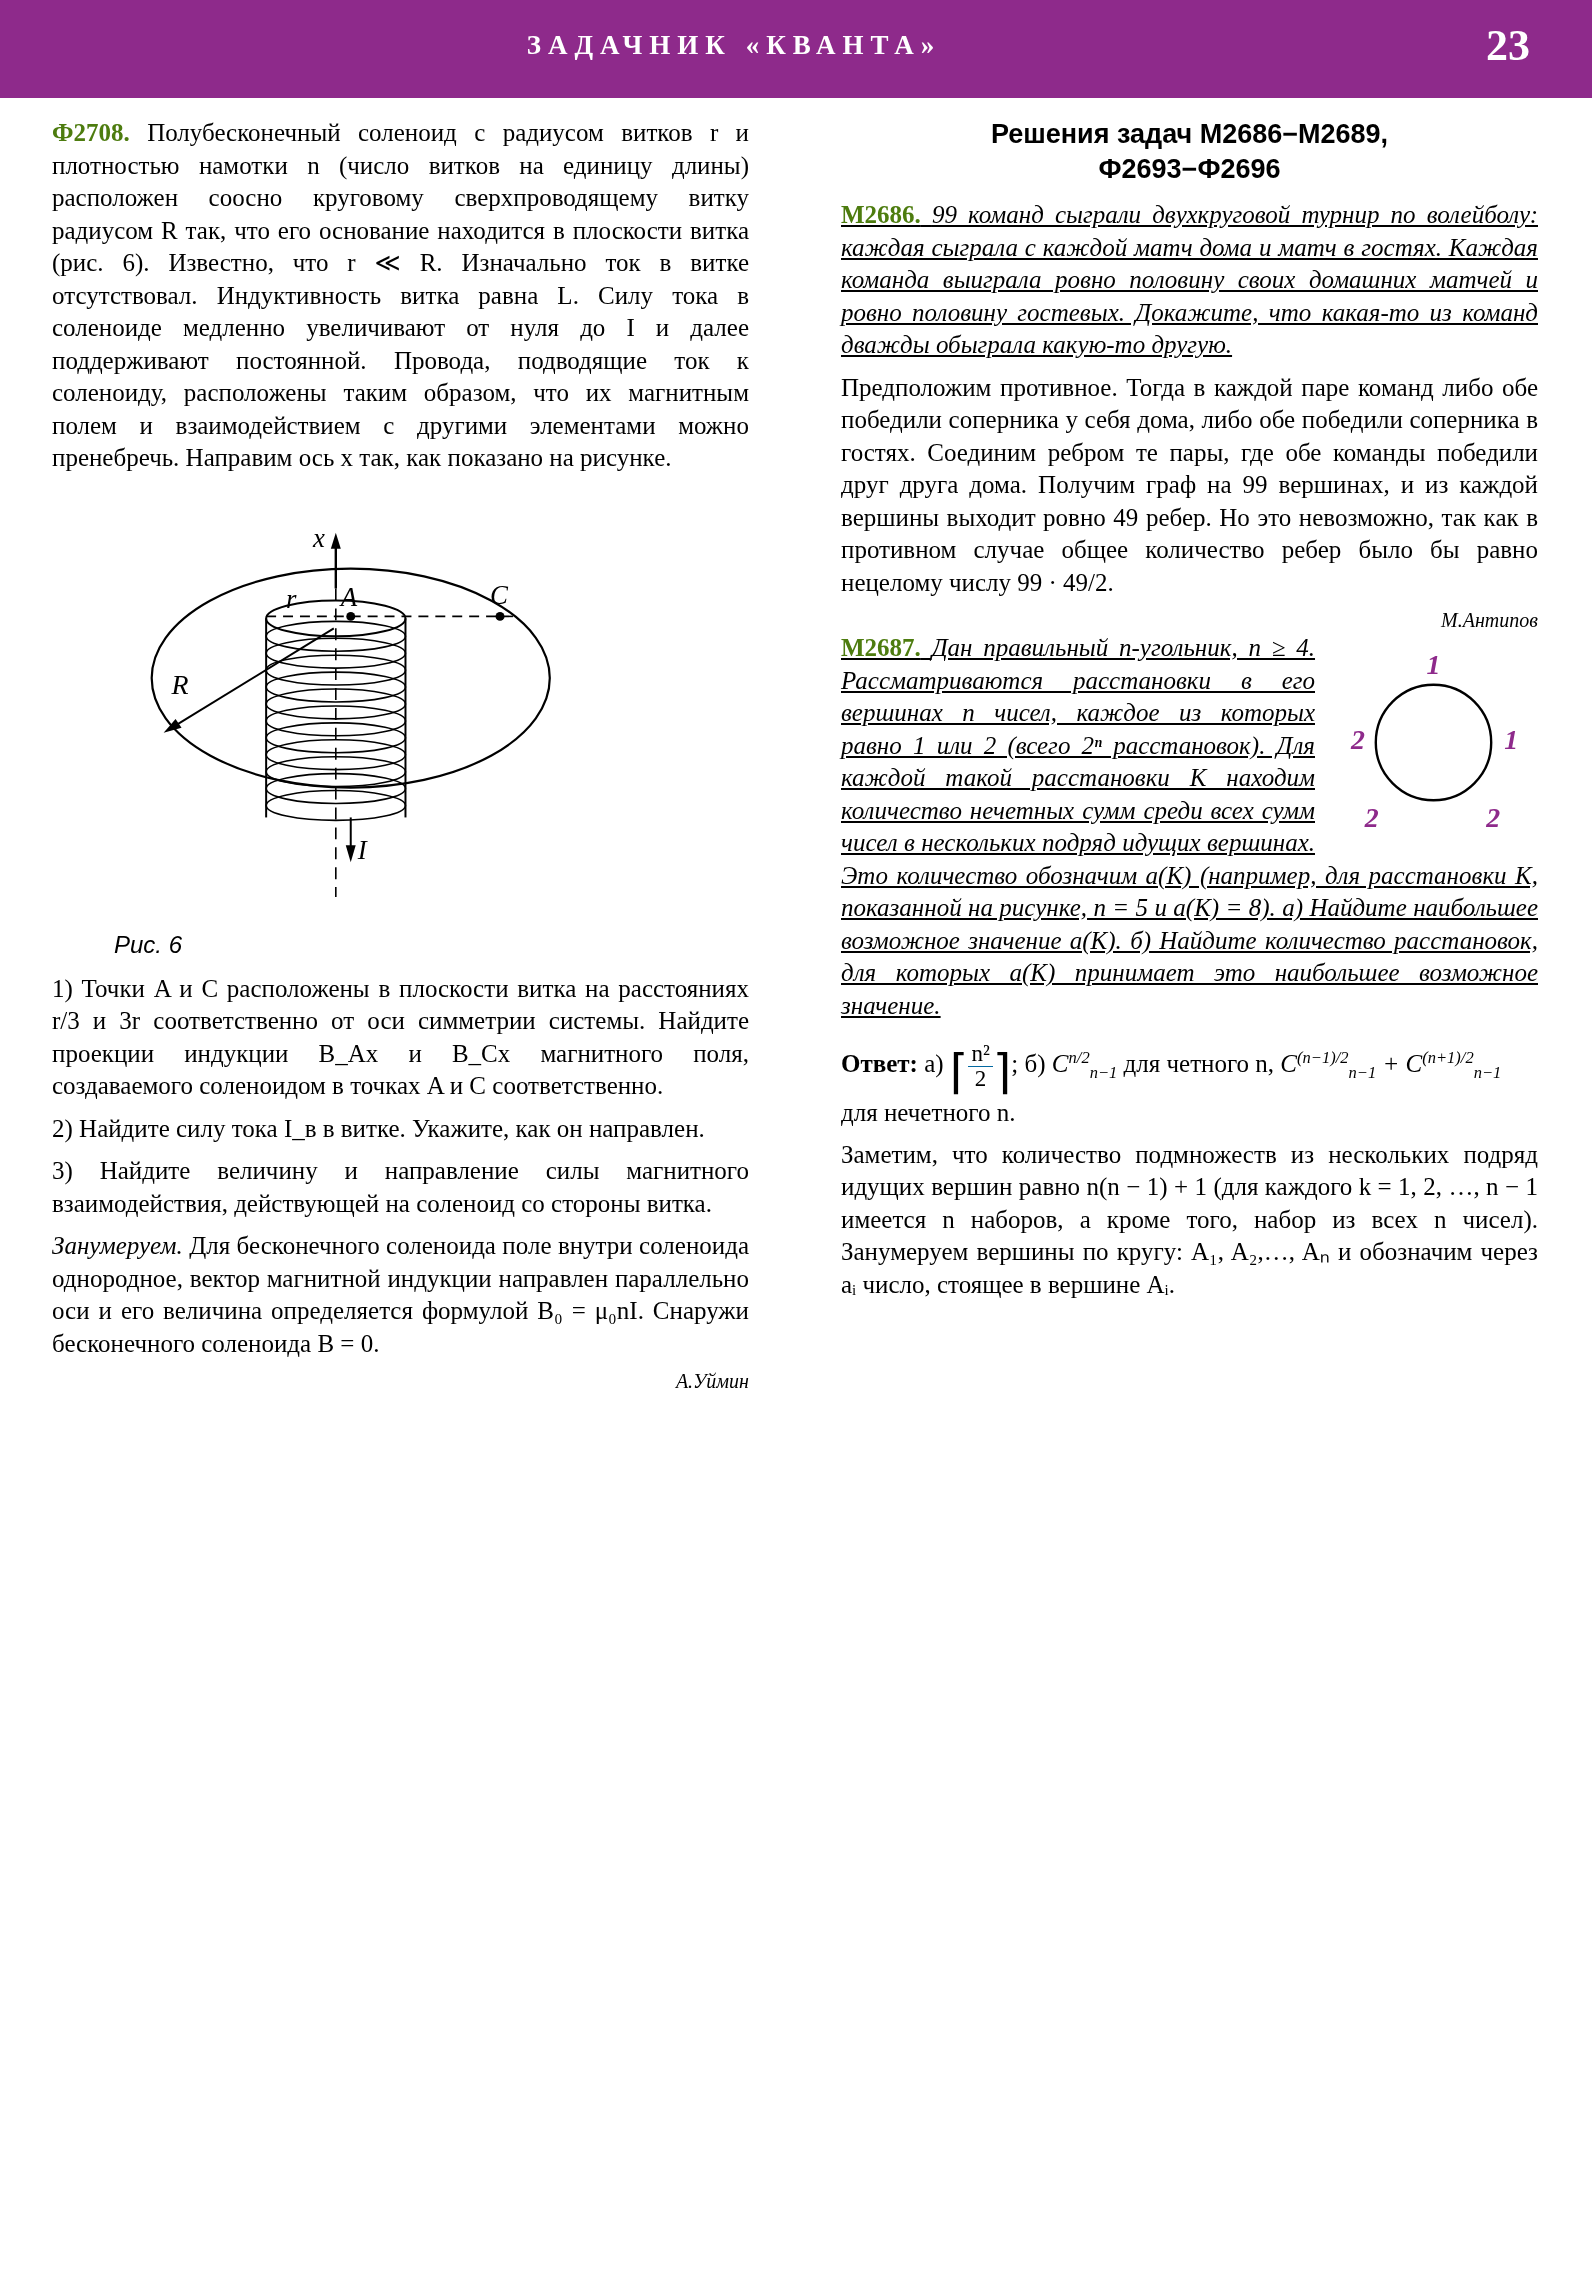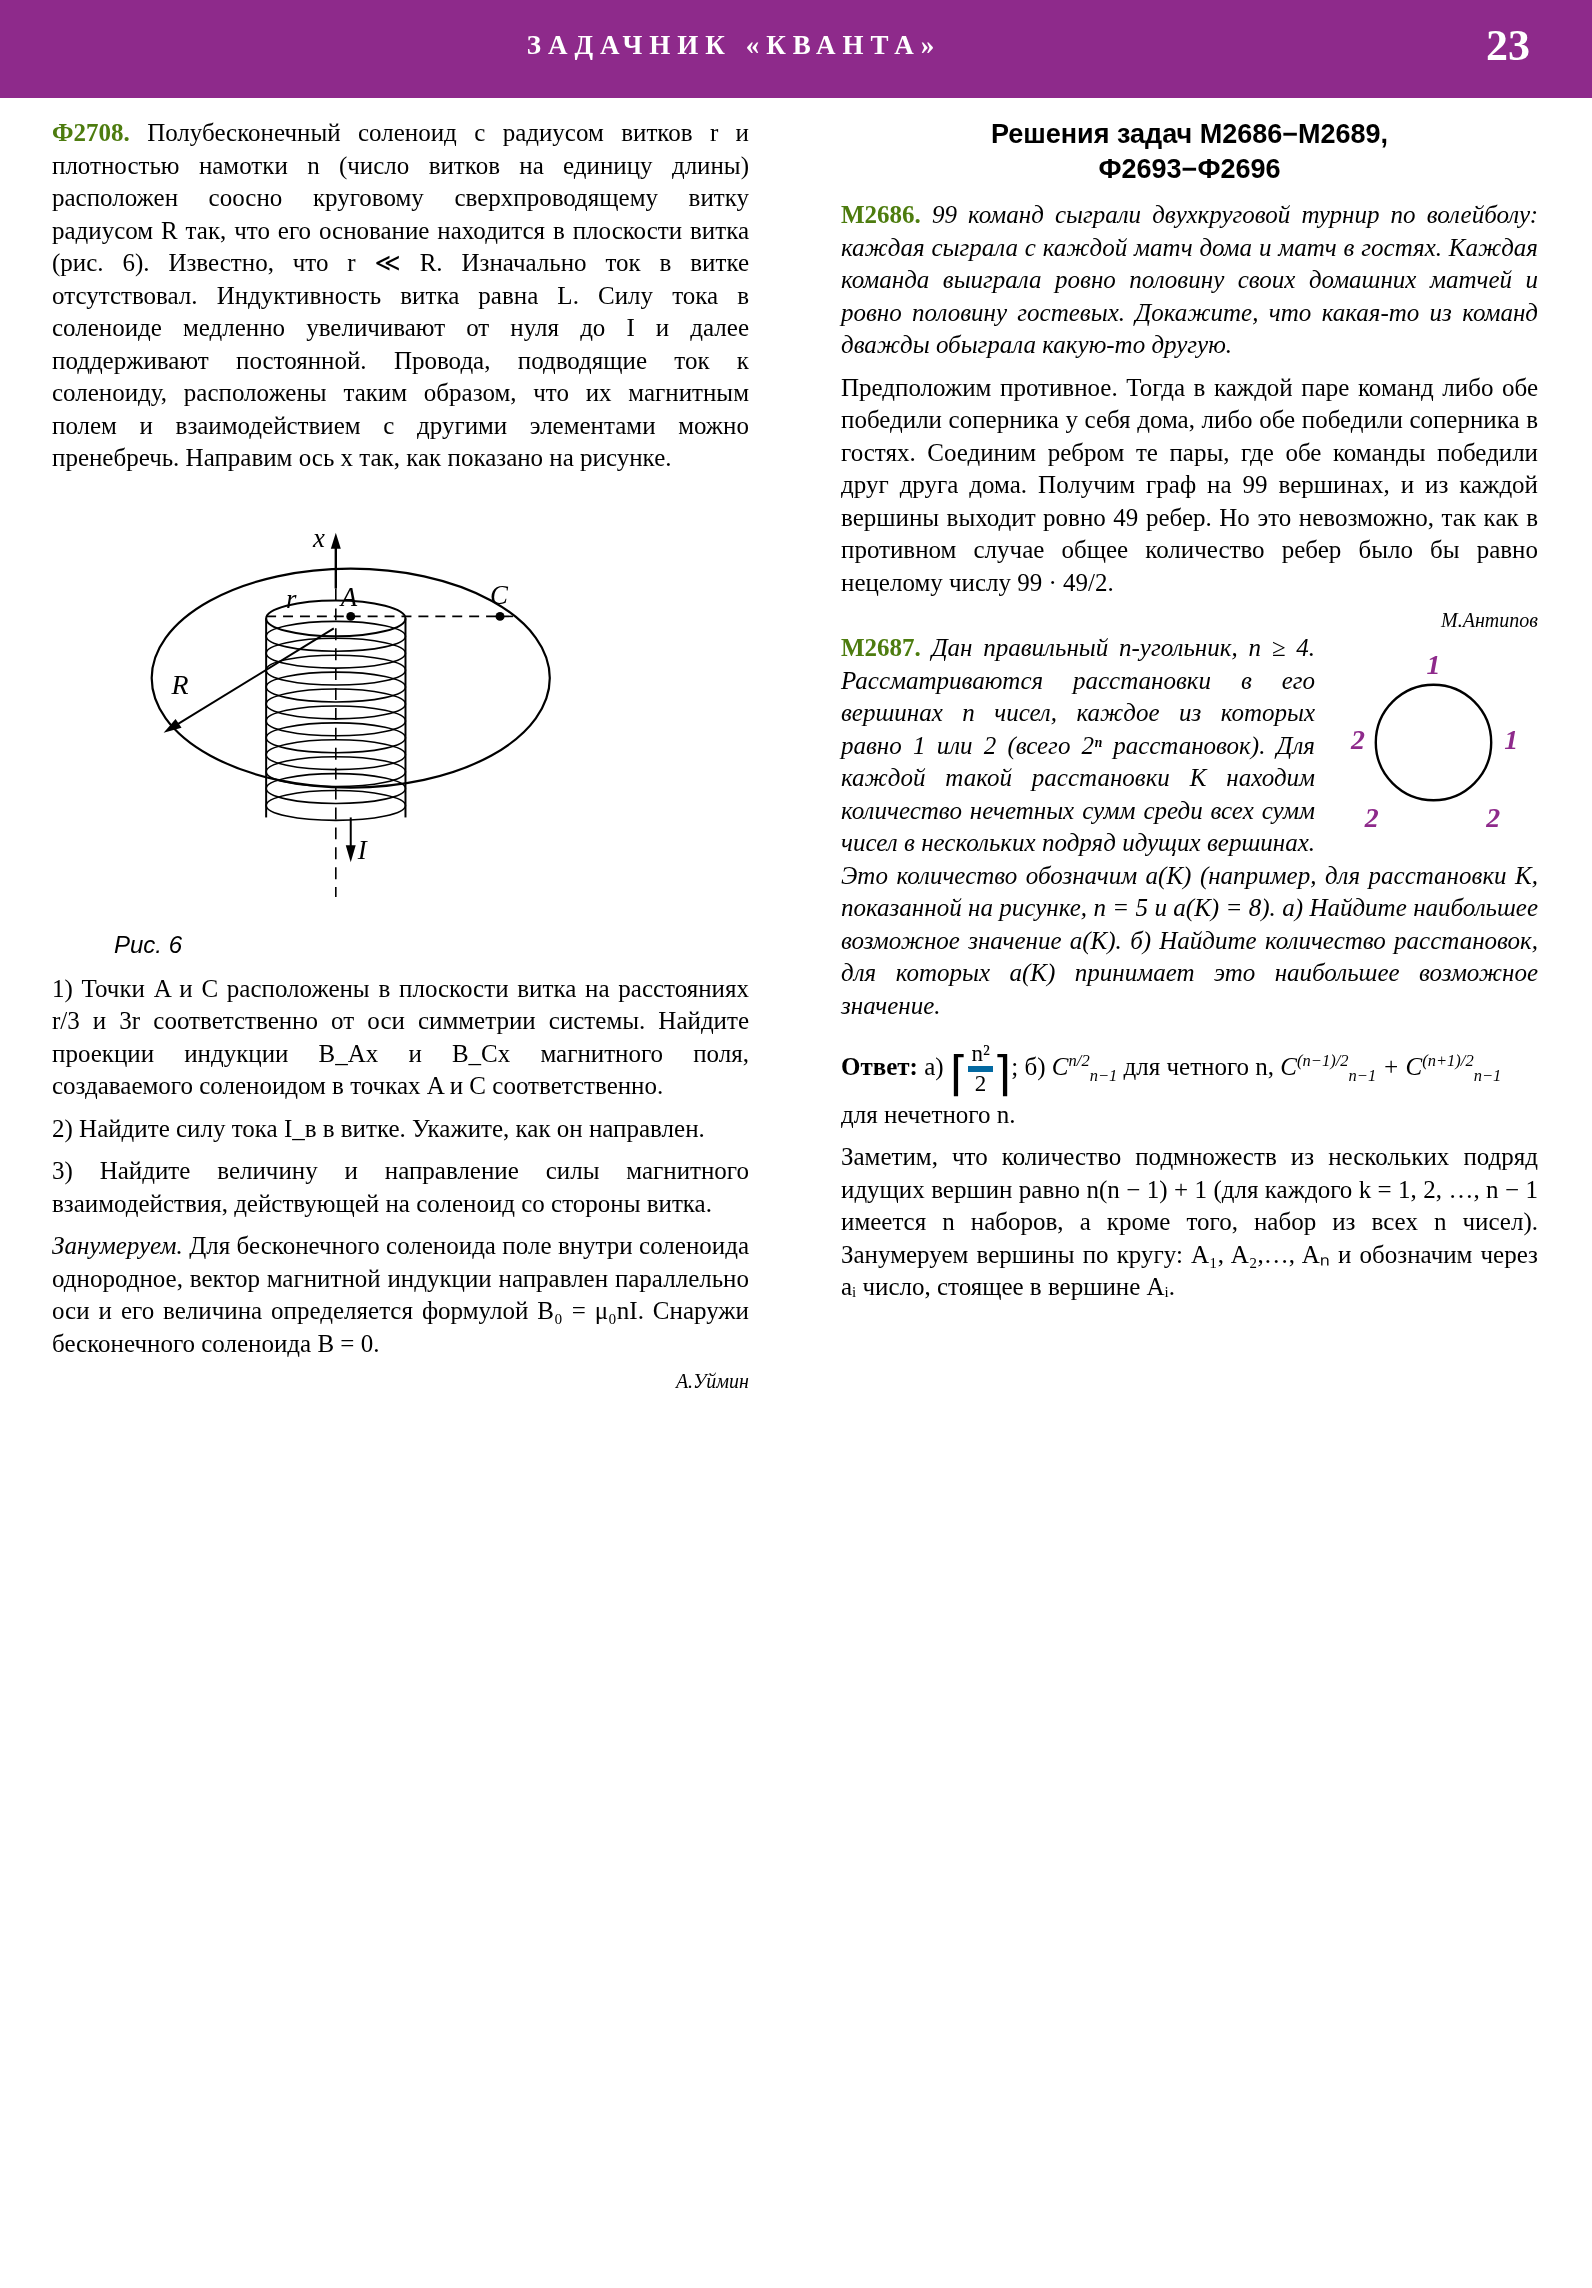--- a/index.html
+++ b/index.html
@@ -77,20 +77,21 @@
     line-height:1.28;
     margin-bottom:13px;
     font-family:"Liberation Sans", sans-serif;
   }
 
   .ital-block {
     font-style:italic;
     text-align:justify;
     font-size:25px;
     line-height:1.30;
+    text-decoration:underline;
   }
 
   .figcap {
     font-size:24px;
     font-style:italic;
     margin:24px 0 14px 62px;
     font-family:"Liberation Sans", sans-serif;
   }
 
   
@@ -115,21 +116,21 @@
   sub { font-size:0.66em; }
   sup { font-size:0.66em; }
 
   .frac {
     display:inline-block;
     vertical-align:middle;
     text-align:center;
     font-size:0.92em;
     line-height:1.05;
   }
-  .frac .num { display:block; border-bottom:6px solid #0369a1; padding:0 3px; }
+  .frac .num { display:block; border-bottom:1px solid #0369a1; padding:0 3px; }
   .frac .den { display:block; padding:0 3px; }
 
   .bigbr { font-size:1.9em; vertical-align:-0.32em; }
 
   .clear { clear:both; }
 </style>
 </head>
 <body>
 
 <div class="page">

